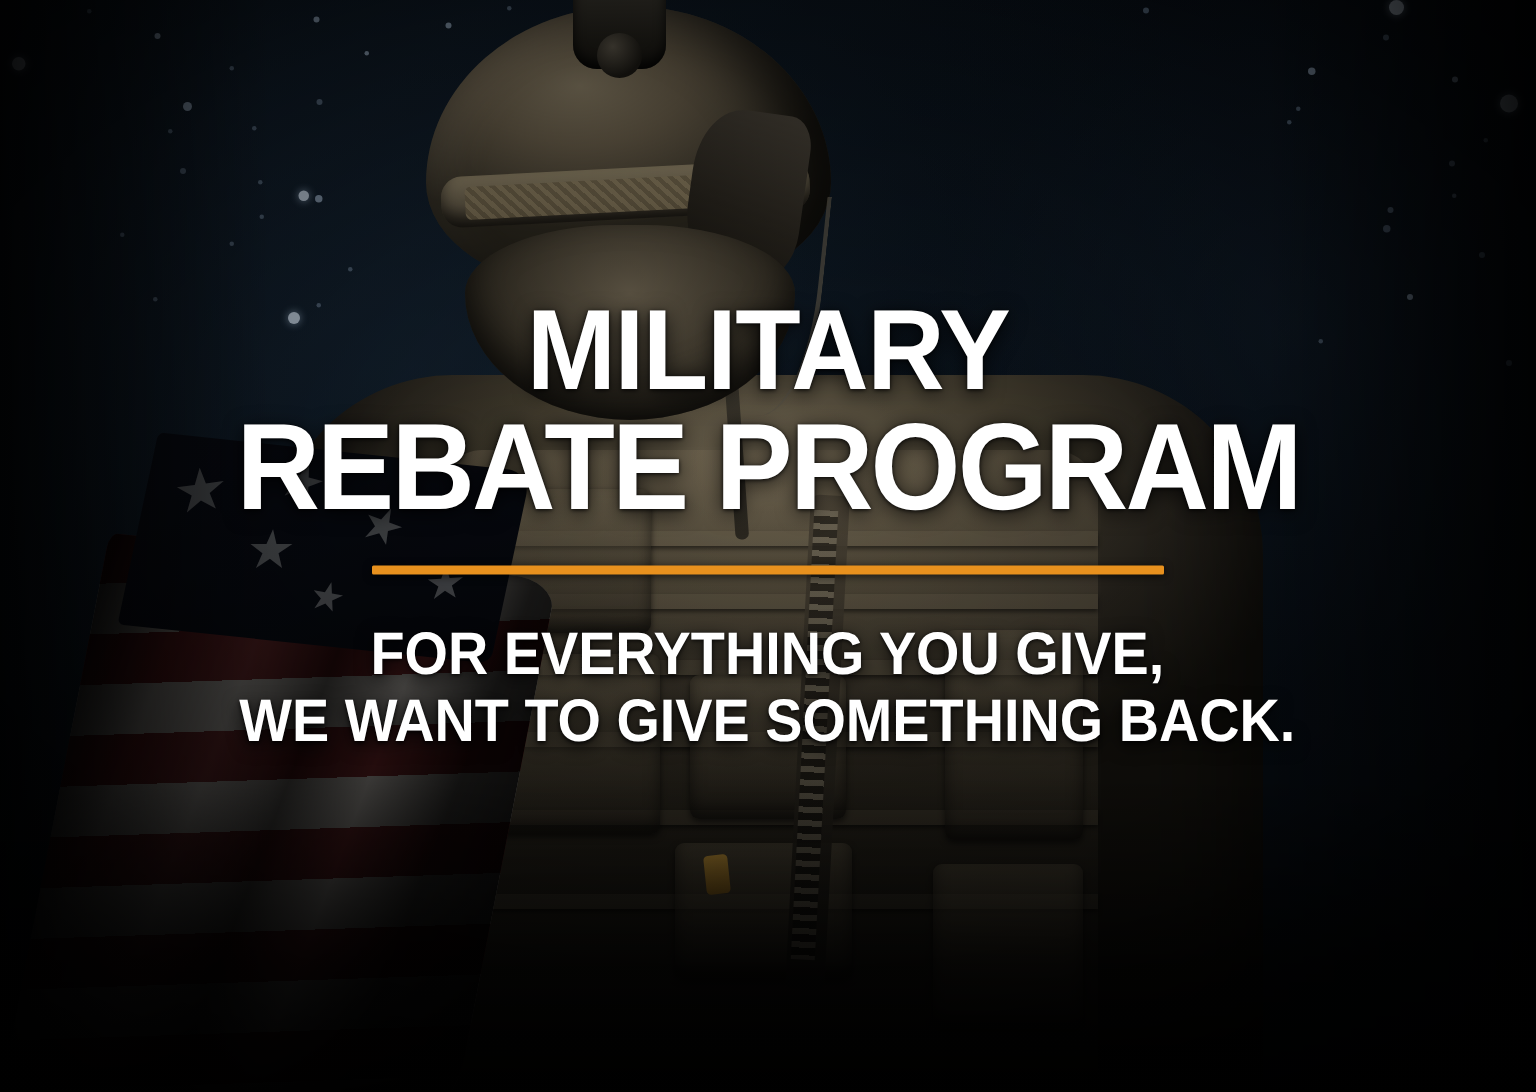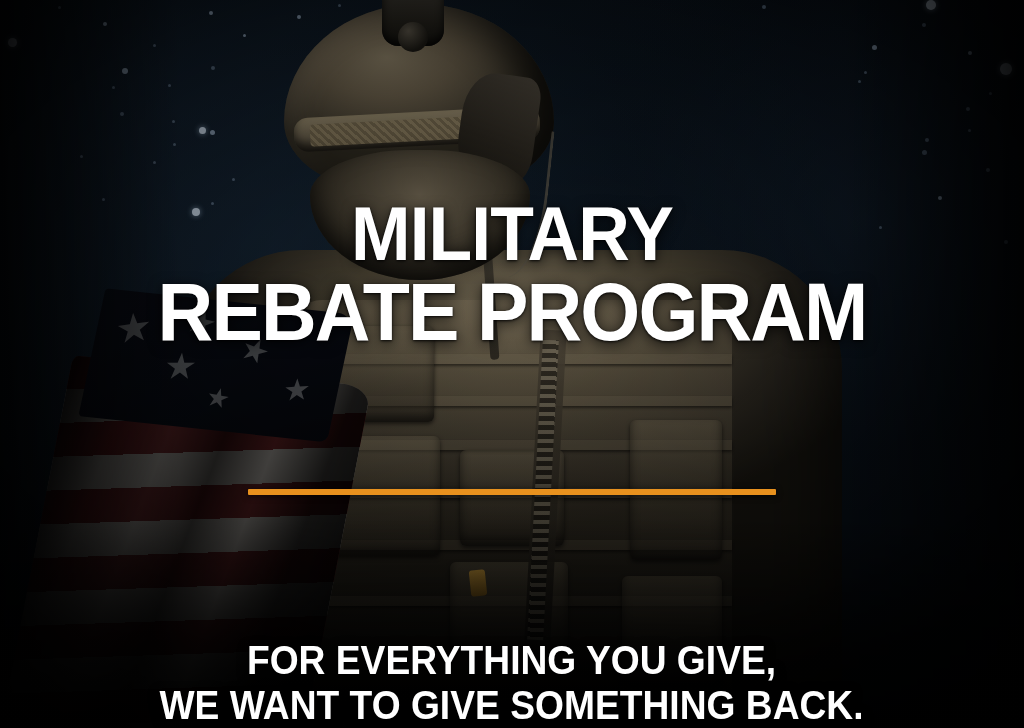--- a/index.html
+++ b/index.html
@@ -267,21 +267,21 @@
     pointer-events: none;
   }
 
   
   .content {
     position: absolute;
     inset: 0;
     display: flex;
     flex-direction: column;
     align-items: center;
-    justify-content: space-between;
+    justify-content: flex-start;
     padding-top: 196px;
     box-sizing: border-box;
   }
   .headline {
     margin: 0;
     text-align: center;
     color: #ffffff;
     font-family: "Liberation Sans", sans-serif;
     font-weight: bold;
     font-size: 76px;

